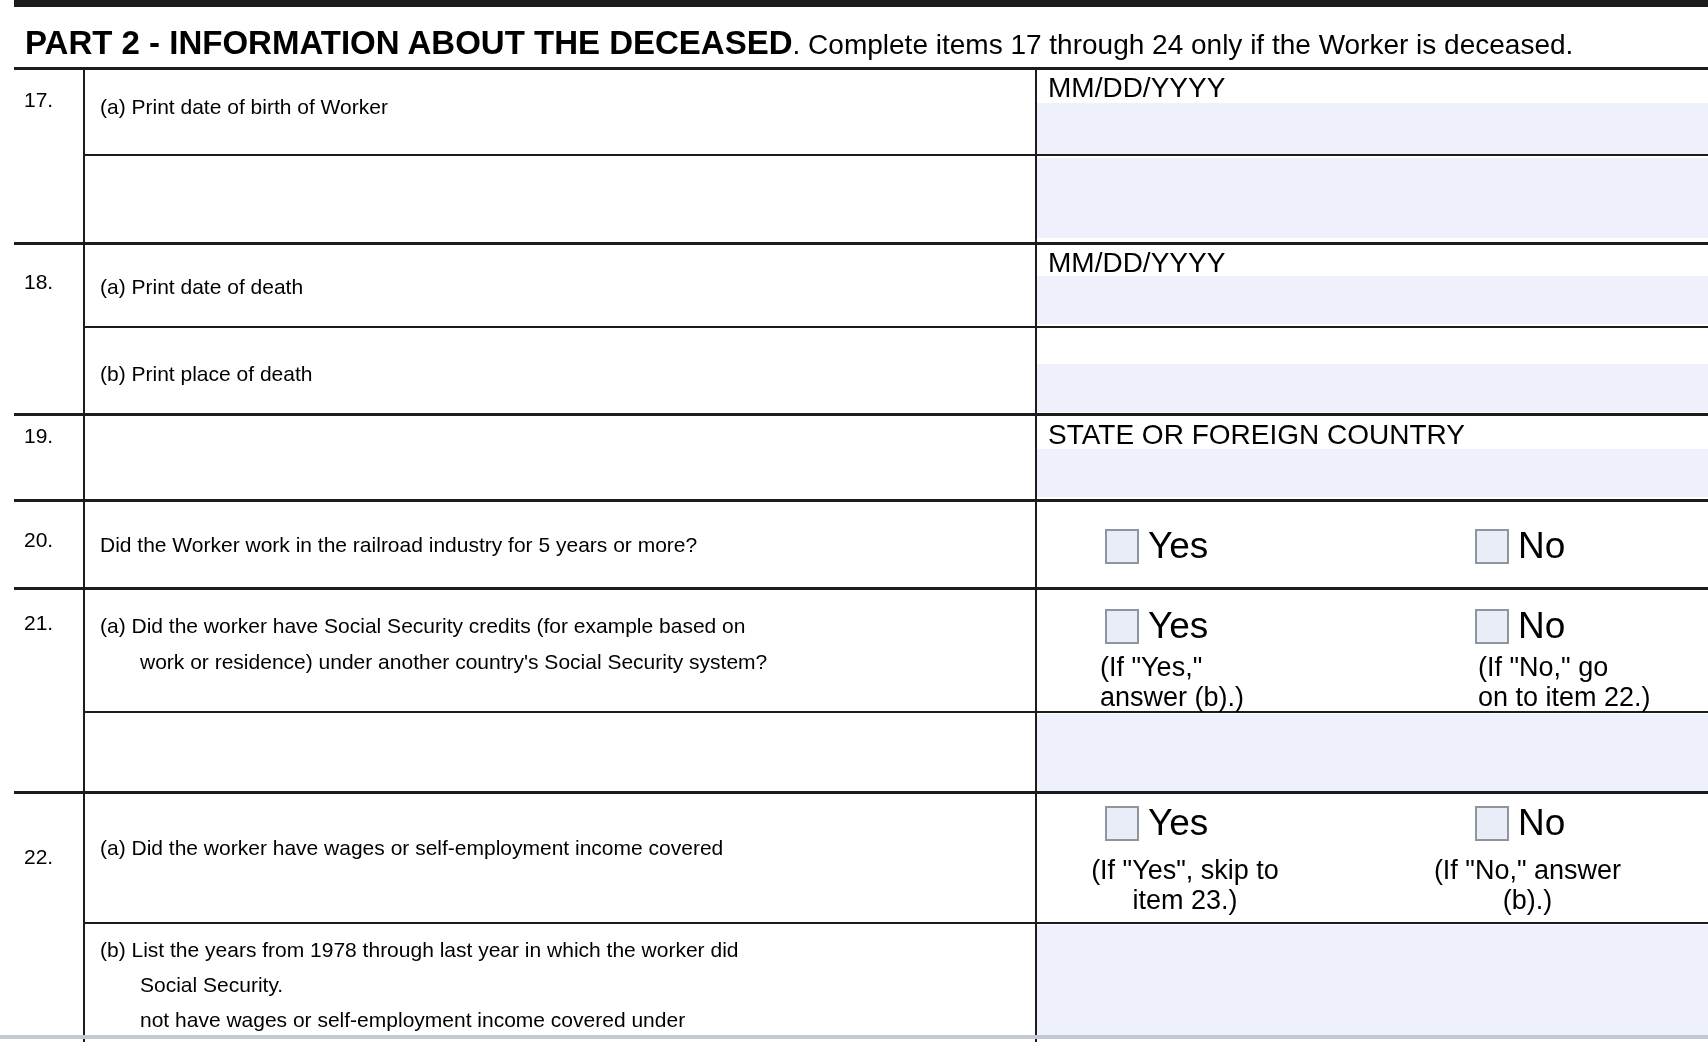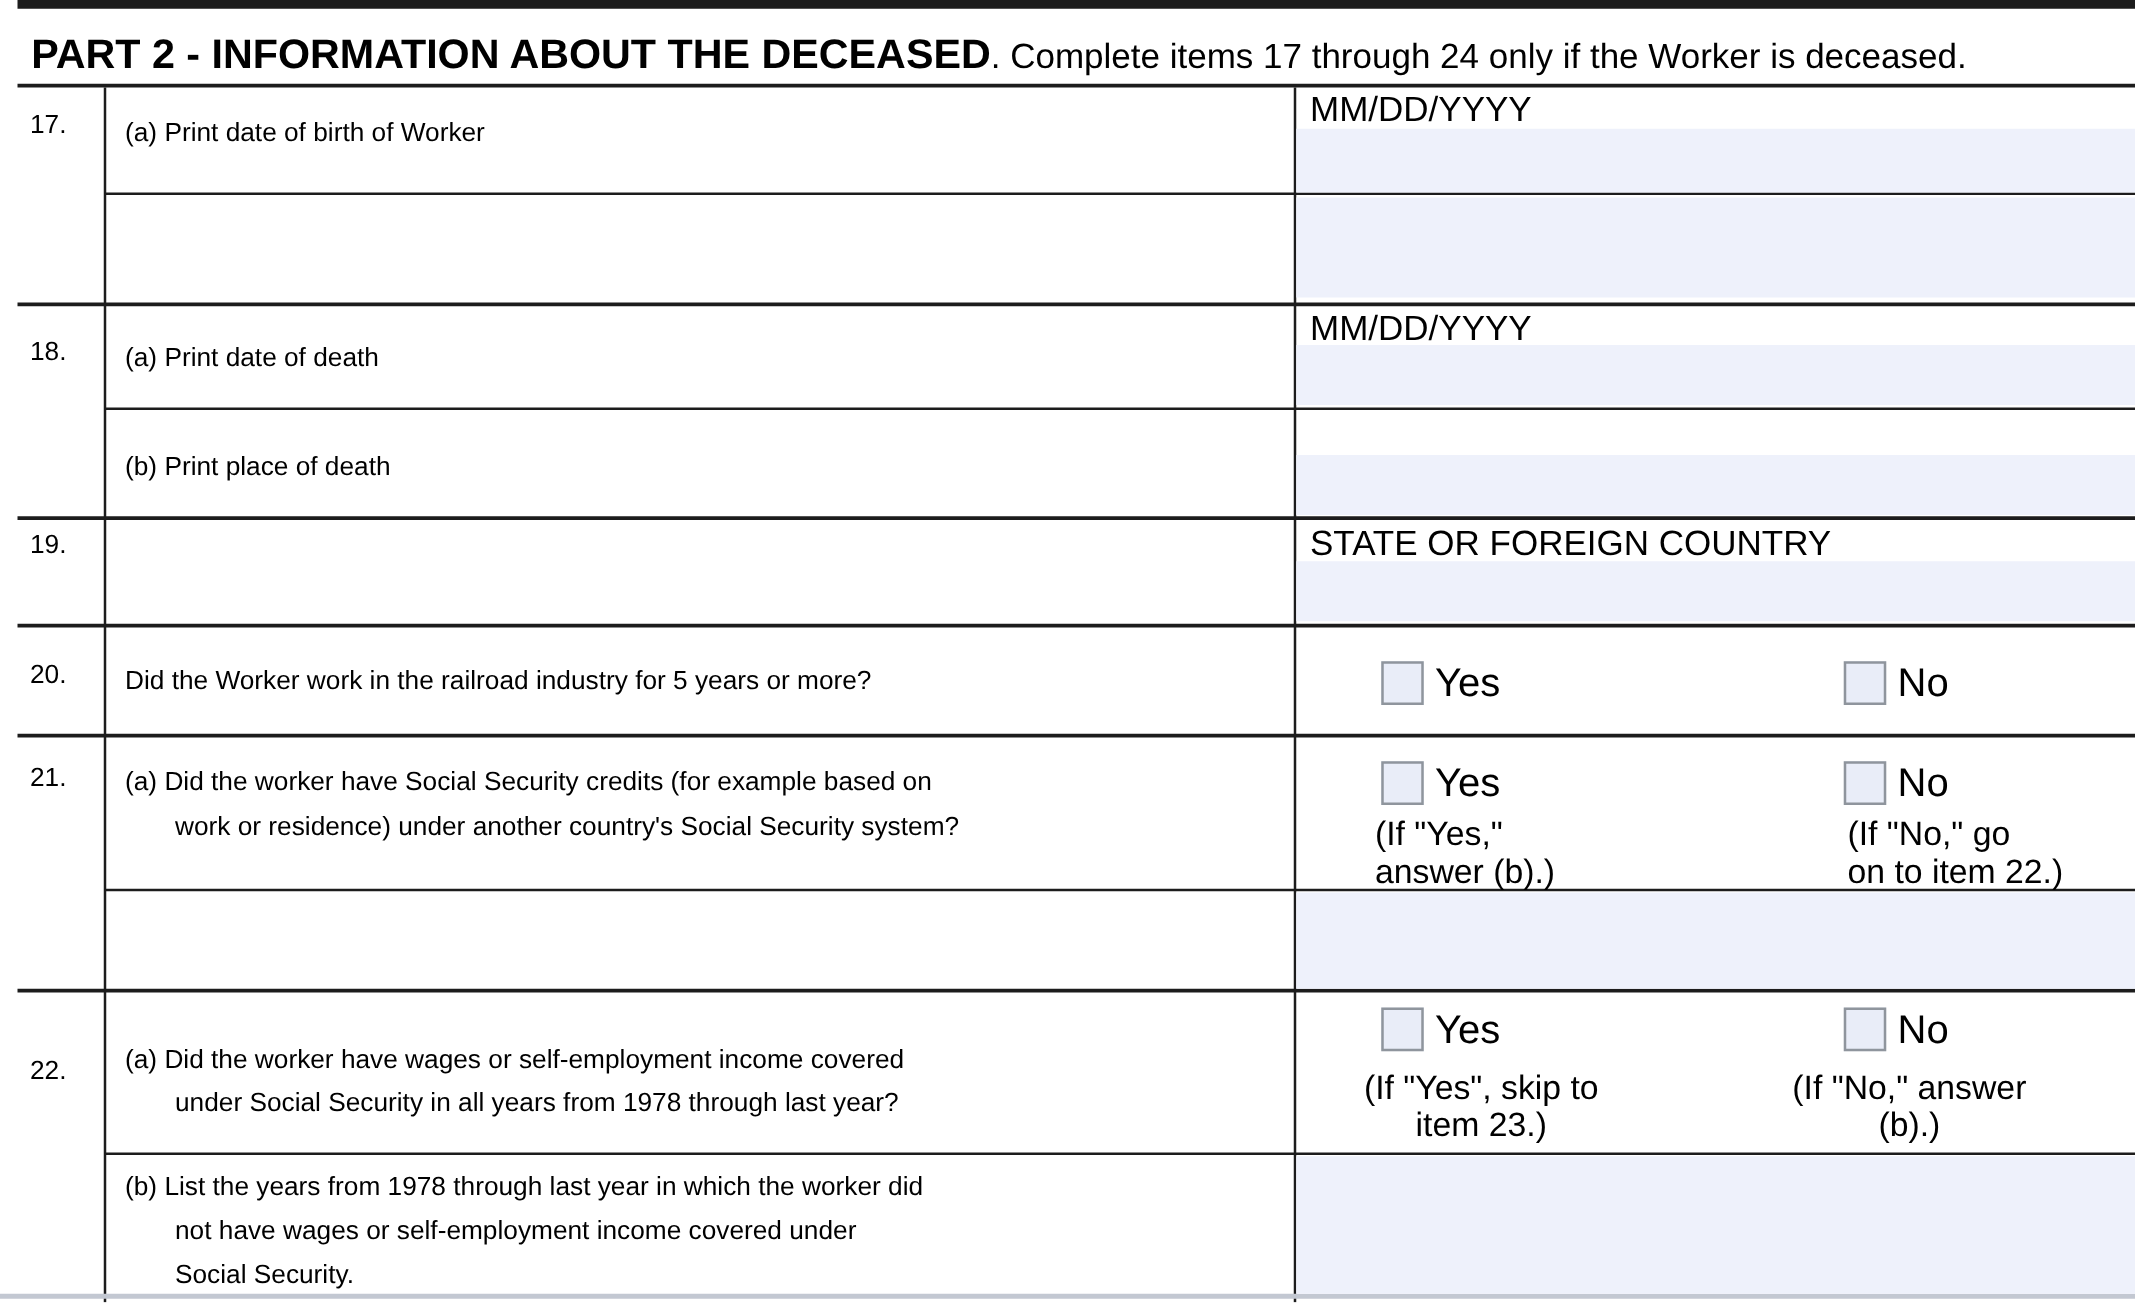--- a/index.html
+++ b/index.html
@@ -16,21 +16,21 @@
   .hdr .t { font-weight:bold; font-size:33px; letter-spacing:0px; }
   .hdr .s { font-size:28px; }
   .num { position:absolute; font-size:21px; }
   .qtext { position:absolute; font-size:21px; line-height:34px; }
   .qtext .ln { display:block; }
   .qtext .ln.indent { margin-left:40px; }
   .flabel { position:absolute; font-size:28px; white-space:nowrap; }
   .field { position:absolute; background:#eef1fb; }
   .cbrow { position:absolute; display:flex; align-items:flex-start; }
   .cb { width:30px; height:31px; background:#e9edf8; border:2px solid #8f959d; margin-right:9px; flex:none; }
-  .cblabel { font-size:32px; line-height:34px; }
+  .cblabel { font-size:37px; line-height:34px; }
   .hint { position:absolute; font-size:27px; line-height:30px; }
   .hint.center { text-align:center; }
 </style>
 </head>
 <body>
 
 <div id="form-part2">
 
   <div class="line-h" style="left:14px; top:0; width:1694px; height:7px;"></div>
   <div class="line-h" style="left:14px; top:67px; width:1694px; height:3px;"></div>
@@ -99,38 +99,37 @@
     <div class="cblabel">No</div>
   </div>
   <div class="hint" style="left:1478px; top:652px;">
     <span class="ln" style="display:block;">(If "No," go</span>
     <span class="ln" style="display:block;">on to item 22.)</span>
   </div>
   <div class="field" style="left:1037px; top:714px; width:671px; height:77px;"></div>
 
   <div class="qtext" style="left:100px; top:830px; line-height:35px;">
     <span class="ln">(a) Did the worker have wages or self-employment income covered</span>
-    <span class="ln indent">under Social Security in all years from 1978 through last year?</span>
   </div>
   <div class="cbrow" style="left:1105px; top:806px;">
     <div class="cb"></div>
     <div class="cblabel">Yes</div>
   </div>
   <div class="hint center" style="left:1070px; top:855px; width:230px;">
     <span class="ln" style="display:block;">(If "Yes", skip to</span>
     <span class="ln" style="display:block;">item 23.)</span>
   </div>
   <div class="cbrow" style="left:1475px; top:806px;">
     <div class="cb"></div>
     <div class="cblabel">No</div>
   </div>
   <div class="hint center" style="left:1420px; top:855px; width:215px;">
     <span class="ln" style="display:block;">(If "No," answer</span>
     <span class="ln" style="display:block;">(b).)</span>
   </div>
   <div class="qtext" style="left:100px; top:932px; line-height:35px;">
     <span class="ln">(b) List the years from 1978 through last year in which the worker did</span>
+    <span class="ln indent">Social Security.</span>
     <span class="ln indent">not have wages or self-employment income covered under</span>
-    <span class="ln indent">Social Security.</span>
   </div>
   <div class="field" style="left:1037px; top:925px; width:671px; height:110px;"></div>
 
 </div>
 
 </body></html>

